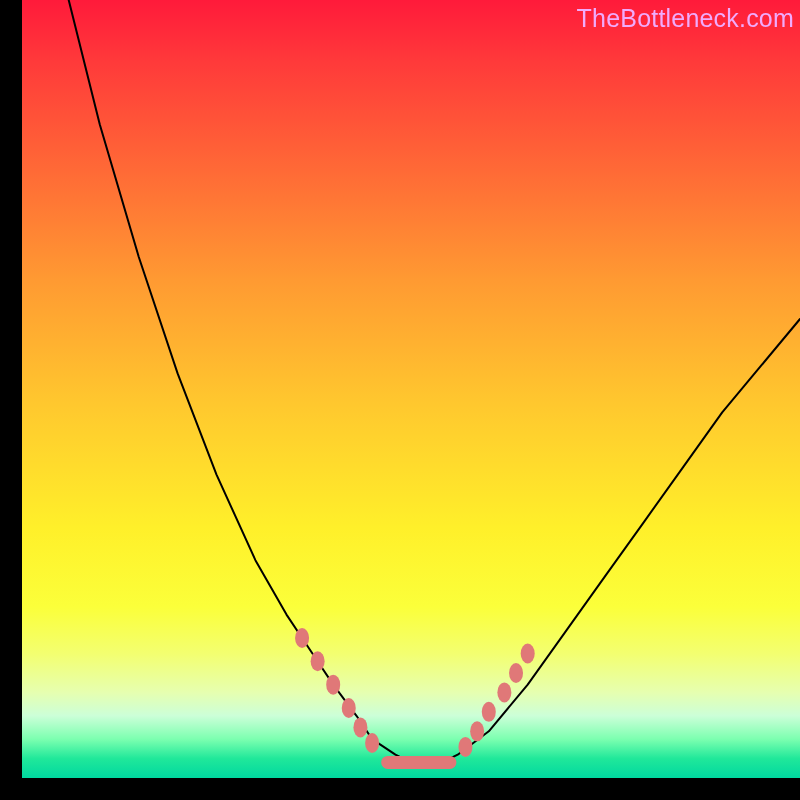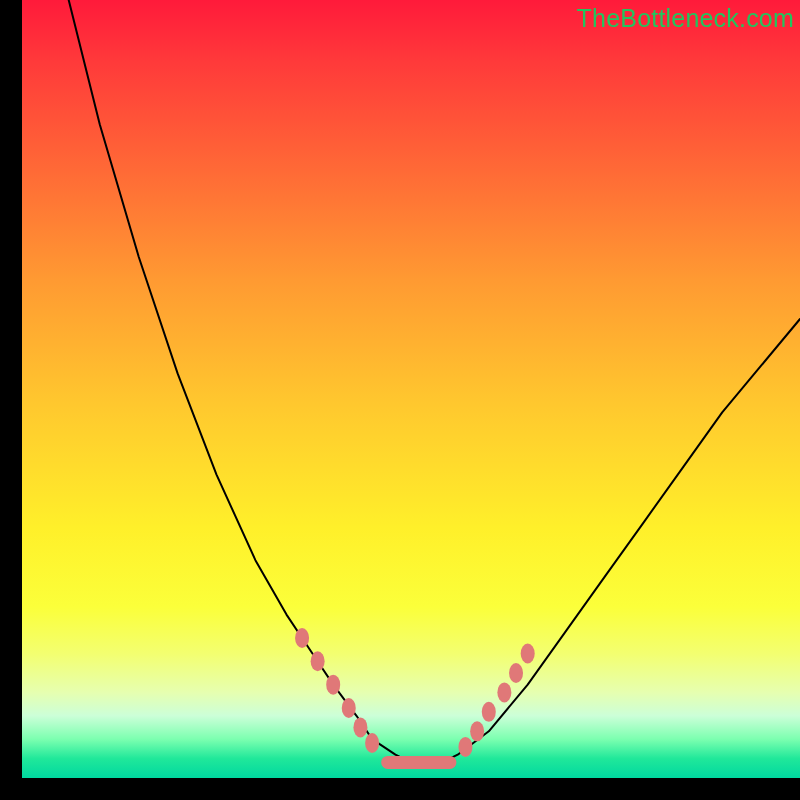--- a/index.html
+++ b/index.html
@@ -40,21 +40,21 @@
       #00d8a0 100%
     );
   }
   .watermark {
     position: absolute;
     top: 4px;
     right: 6px;
     font-family: Arial, Helvetica, sans-serif;
     font-size: 25px;
     font-weight: 500;
-    color: #22c55e;
+    color: #f0abfc;
     letter-spacing: 0.2px;
     pointer-events: none;
   }
   svg.curve {
     position: absolute;
     left: 0;
     top: 0;
     width: 778px;
     height: 778px;
     overflow: visible;

